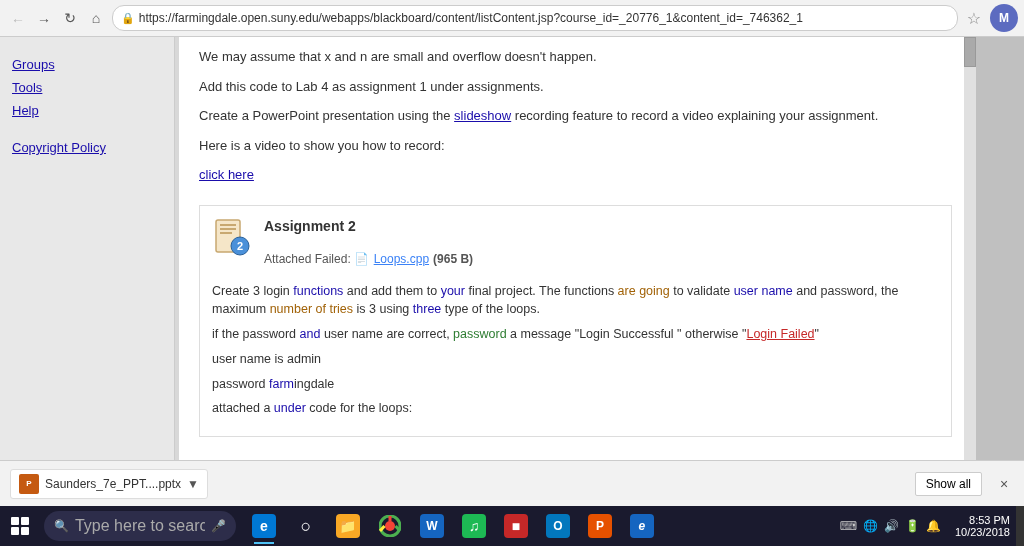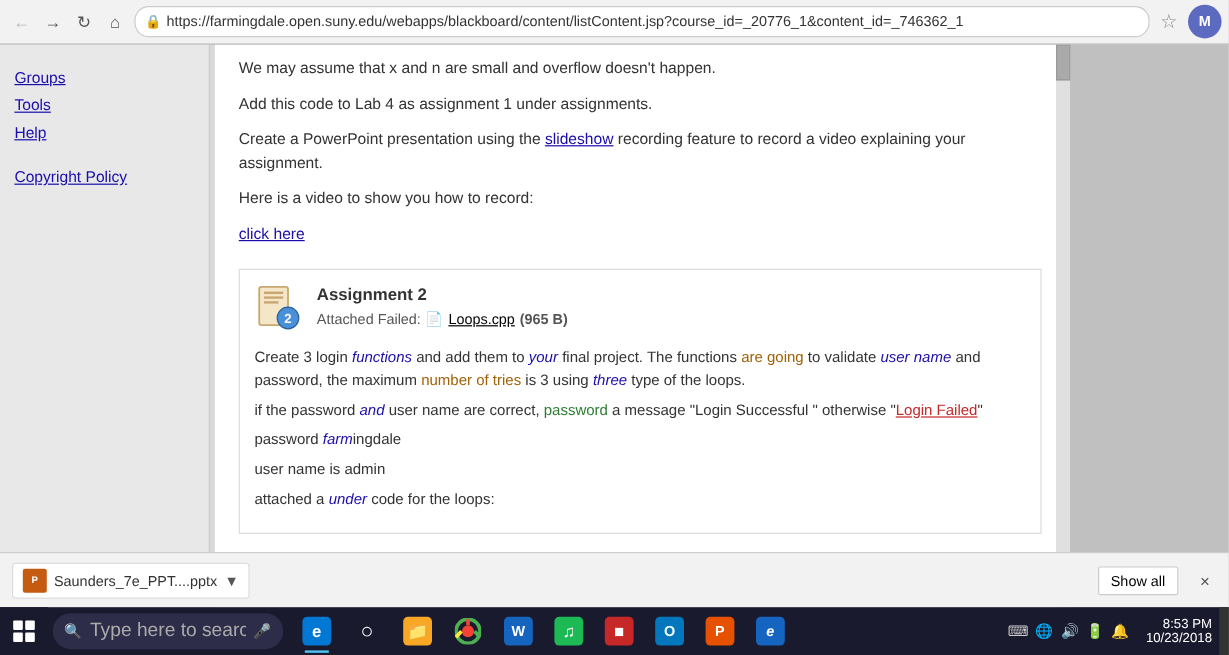--- a/index.html
+++ b/index.html
@@ -70,21 +70,21 @@
       border: none;
       color: white;
       font-size: 12px;
       font-weight: bold;
       cursor: pointer;
     }
 
     
     .main-layout {
       display: flex;
-      width: 892px;
+      width: 976px;
       height: 480px; 
       background: #888;
     }
 
     
     .sidebar {
       width: 175px;
       background: #e8e8e8;
       border-right: 1px solid #ccc;
       flex-shrink: 0;
@@ -181,40 +181,40 @@
       flex-shrink: 0;
     }
     .assignment-icon svg {
       width: 40px;
       height: 40px;
     }
     .assignment-title {
       font-size: 14px;
       font-weight: bold;
       color: #333;
-      margin-bottom: 6px;
+      margin-bottom: 18px;
     }
     .attached-files {
       font-size: 12px;
       color: #333;
       margin-bottom: 8px;
       display: flex;
       align-items: center;
       gap: 4px;
     }
     .attached-label { color: #555; }
-    .file-link { color: #000000; cursor: pointer; }
+    .file-link { color: #3b82f6; cursor: pointer; }
     .file-size { color: #555; font-weight: bold; }
     .assignment-desc p {
       font-size: 12.5px;
       line-height: 1.5;
       margin-bottom: 6px;
       color: #333;
     }
-    .assignment-desc .highlight-blue { color: #1a0dab; font-style: italic; }
+    .assignment-desc .highlight-blue { color: #1a0dab; }
     .assignment-desc .highlight-orange { color: #a16207; }
     .assignment-desc .highlight-red { color: #c62828; }
     .assignment-desc .highlight-green { color: #2e7d32; }
 
     
     .taskbar {
       position: absolute;
       bottom: 0;
       left: 0;
       width: 1024px;
@@ -449,24 +449,24 @@
               </div>
             </div>
           </div>
           <div class="assignment-desc">
             <p>
               <span>Create 3 login </span><span class="highlight-blue">functions</span><span> and add them to </span><span class="highlight-blue">your</span><span> final project. The functions  </span><span class="highlight-orange">are going</span><span> to validate </span><span class="highlight-blue">user name</span><span> and password, the maximum </span><span class="highlight-orange">number of tries</span><span> is 3 using </span><span class="highlight-blue">three</span><span> type of the loops.</span>
             </p>
             <p>
               <span>if the password </span><span class="highlight-blue">and</span><span> user name are correct, </span><span class="highlight-green">password</span><span> a message "Login Successful " otherwise "</span><a href="#" class="highlight-red">Login Failed</a><span>"</span>
             </p>
+            <p>user name is admin</p>
             <p>
               <span>password </span><span class="highlight-blue">farm</span><span>ingdale</span>
             </p>
-            <p>user name is admin</p>
             <p>
               <span>attached a </span><span class="highlight-blue">under</span><span> code for the loops:</span>
             </p>
           </div>
         </div>
       </div>
     </div>
 
     <div class="scrollbar-track">
       <div class="scrollbar-thumb"></div>

